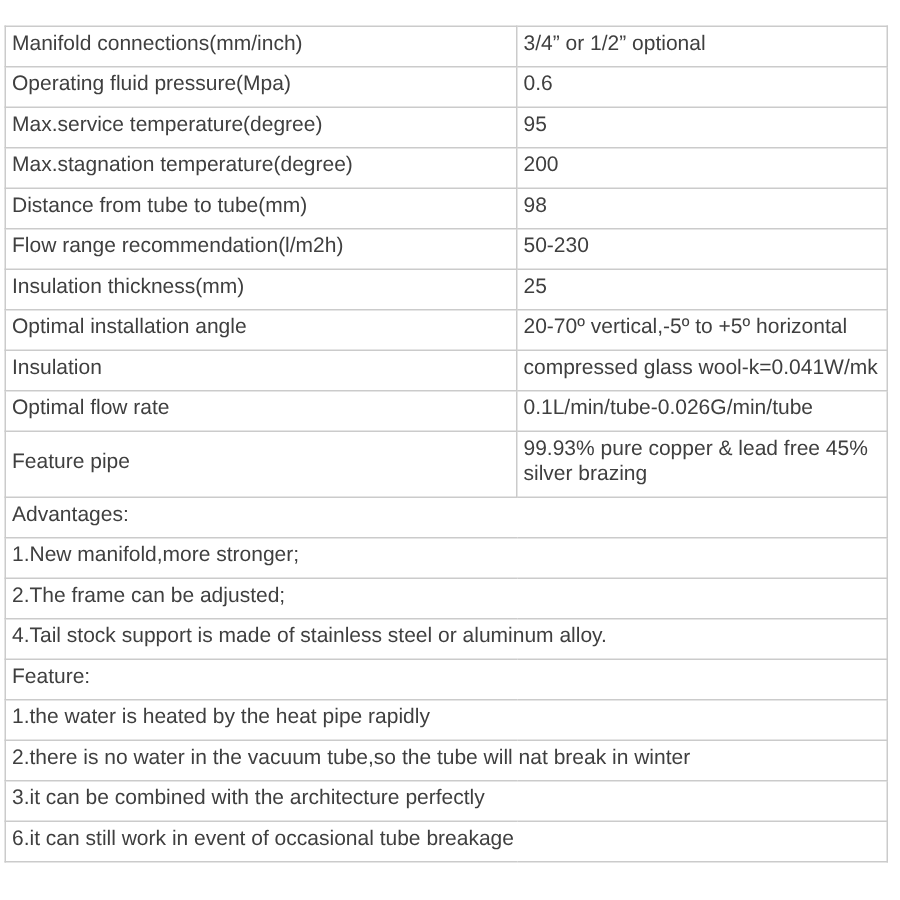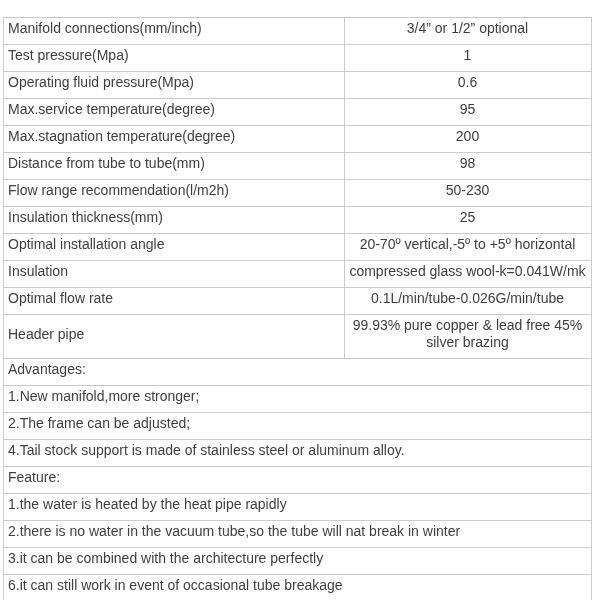--- a/index.html
+++ b/index.html
@@ -28,35 +28,31 @@
     font-size: 14px;
     line-height: 17px;
     color: #3f3f3f;
     padding: 2px 5px 7px 4px;
     vertical-align: middle;
     height: 17px;
     overflow: hidden;
     word-wrap: break-word;
   }
   td.col-label { width: 331px; }
-  td.col-value { width: 237px; text-align: center; }
+  td.col-value { width: 237px; }
 </style>
 </head>
 <body>
 
 <div class="page">
   <table class="spec">
     <tbody id="spec-body">
         <tr>
           <td class="col-label">Manifold connections(mm/inch)</td>
           <td class="col-value">3/4” or 1/2” optional</td>
-        </tr>
-        <tr>
-          <td class="col-label">Test pressure(Mpa)</td>
-          <td class="col-value">1</td>
         </tr>
         <tr>
           <td class="col-label">Operating fluid pressure(Mpa)</td>
           <td class="col-value">0.6</td>
         </tr>
         <tr>
           <td class="col-label">Max.service temperature(degree)</td>
           <td class="col-value">95</td>
         </tr>
         <tr>
@@ -81,21 +77,21 @@
         </tr>
         <tr>
           <td class="col-label">Insulation</td>
           <td class="col-value">compressed glass wool-k=0.041W/mk</td>
         </tr>
         <tr>
           <td class="col-label">Optimal flow rate</td>
           <td class="col-value">0.1L/min/tube-0.026G/min/tube</td>
         </tr>
         <tr>
-          <td class="col-label">Header pipe</td>
+          <td class="col-label">Feature pipe</td>
           <td class="col-value">99.93% pure copper &amp; lead free 45% silver brazing</td>
         </tr>
         <tr>
           <td colspan="2">Advantages:</td>
         </tr>
         <tr>
           <td colspan="2">1.New manifold,more stronger;</td>
         </tr>
         <tr>
           <td colspan="2">2.The frame can be adjusted;</td>

